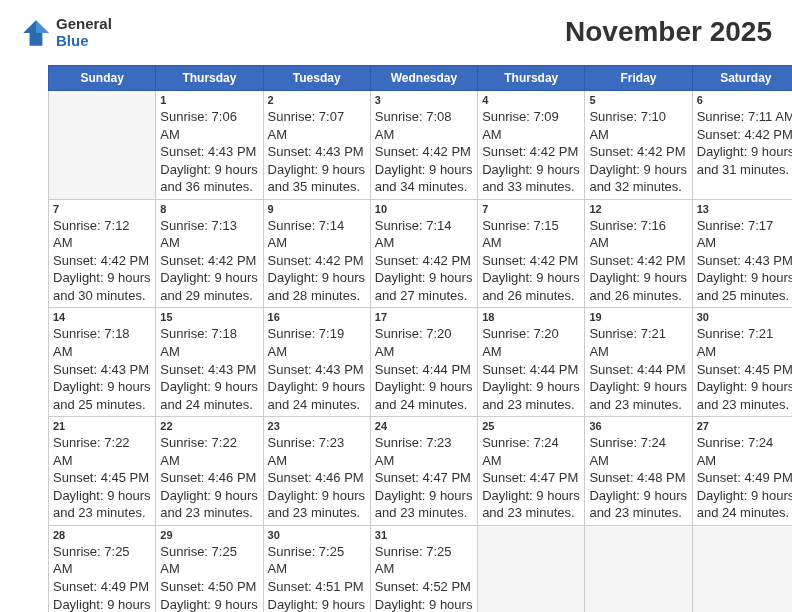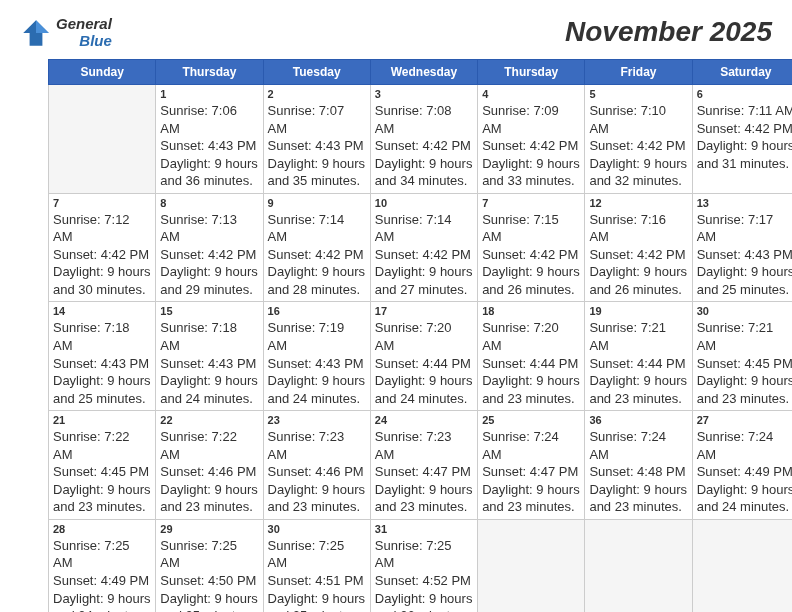--- a/index.html
+++ b/index.html
@@ -15,43 +15,41 @@
       height: 612px;
       background: #fff;
       display: flex;
       flex-direction: column;
       padding: 16px 20px 10px 20px;
     }
     .header {
       display: flex;
       justify-content: space-between;
       align-items: flex-start;
-      margin-bottom: 10px;
-      font-style: italic;
+      margin-bottom: 16px;
     }
     .logo {
       display: flex;
       align-items: center;
       gap: 4px;
     }
     .logo-text {
       display: flex;
       flex-direction: column;
       line-height: 1.1;
     }
     .logo-general {
       font-size: 15px;
       font-weight: bold;
       color: #333;
     }
     .logo-blue {
       font-size: 15px;
       font-weight: bold;
       color: #2b6cb0;
-      text-align: right;
     }
     .logo-icon {
       width: 32px;
       height: 32px;
     }
     .title-block {
       text-align: right;
     }
     .month-title {
       font-size: 28px;

